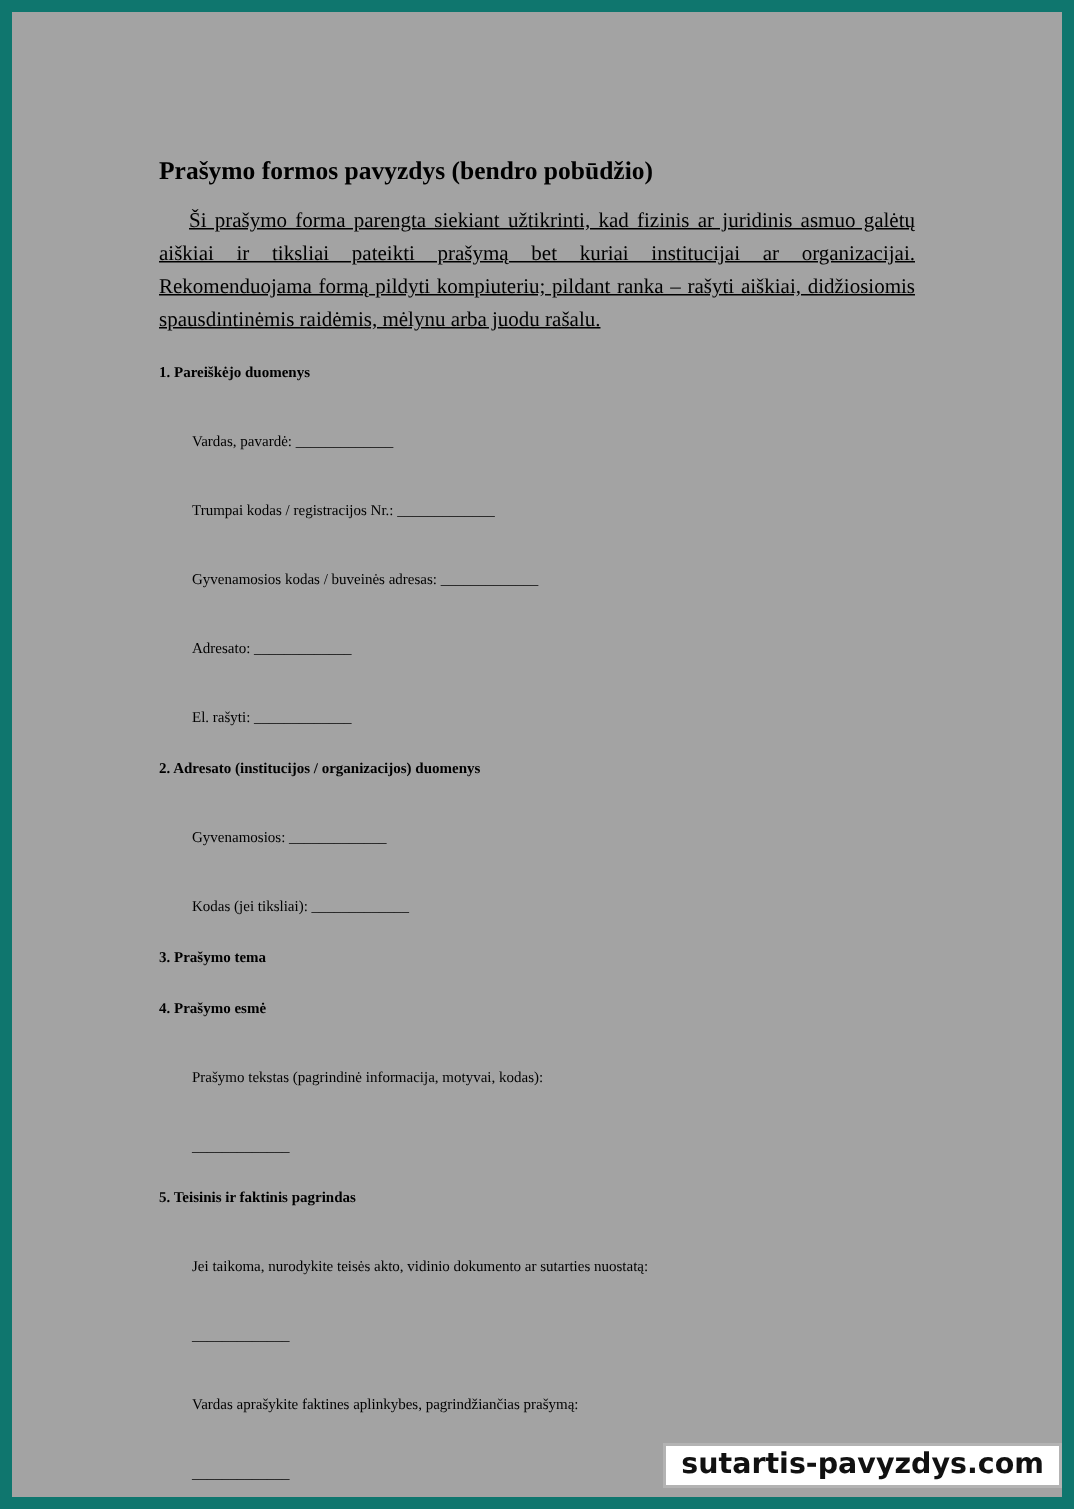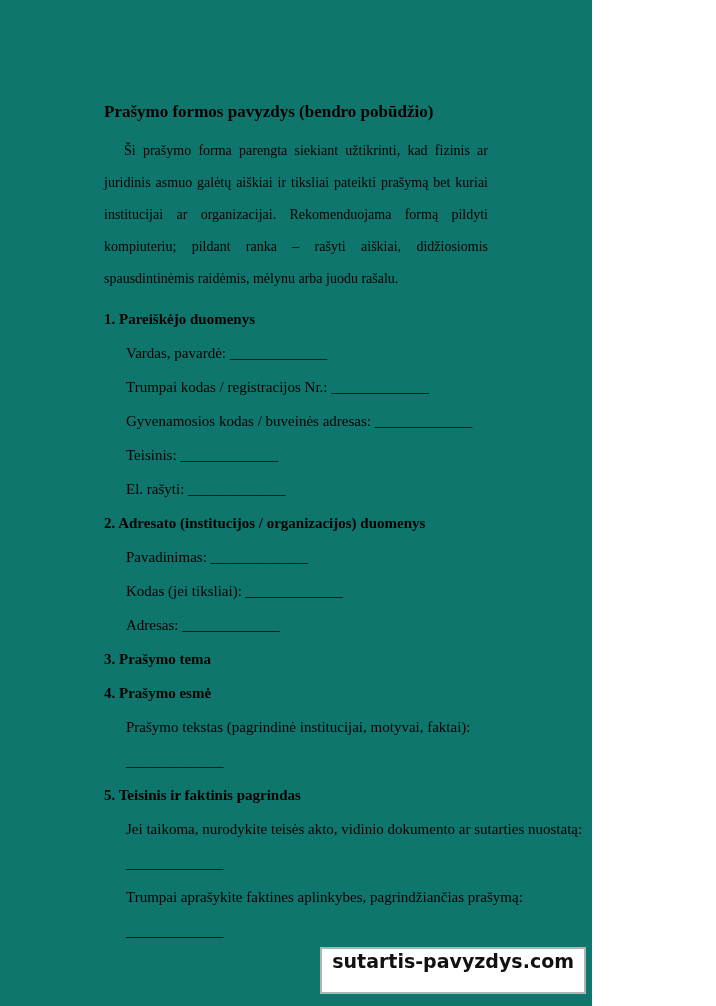--- a/index.html
+++ b/index.html
@@ -2,68 +2,69 @@
 <html lang="lt"><head>
 <meta charset="utf-8">
 <style>
   html, body {
     margin: 0;
     padding: 0;
     background: #ffffff;
   }
   .page {
     position: relative;
-    width: 592px;
+    width: 716px;
     height: 1006px;
     box-sizing: border-box;
-    border: 6px solid #0f766e;
-    background: #0f766e;
+    border: 8px solid #0f766e;
+    background: #a3a3a3;
     font-family: "Liberation Serif", serif;
     color: #000000;
     overflow: hidden;
   }
   .content {
     padding: 95px 98px 0 98px;
   }
   .doc-title {
     font-weight: bold;
     font-size: 17px;
     line-height: 22px;
     margin: 0;
   }
   .intro {
     font-size: 14px;
-    line-height: 32px;
+    line-height: 22px;
     text-align: justify;
     text-indent: 20px;
     margin: 12px 0 0 0;
+    text-decoration: underline;
   }
   .section-heading {
     font-weight: bold;
-    font-size: 15px;
+    font-size: 10px;
     line-height: 20px;
     margin: 14px 0 0 0;
   }
   .row {
-    font-size: 15px;
+    font-size: 10px;
     line-height: 20px;
-    margin: 14px 0 0 0;
+    margin: 26px 0 0 0;
     padding-left: 22px;
     white-space: nowrap;
   }
   .row .blank {
     letter-spacing: 0;
   }
   .badge {
     position: absolute;
     right: 0px;
     bottom: 6px;
     background: #ffffff;
     border: 2px solid #b3b3b3;
-    padding: 1px 10px 20px 10px;
+    padding: 1px 10px 3px 10px;
     font-family: "DejaVu Sans", sans-serif;
     font-weight: bold;
     font-size: 19px;
     line-height: 22px;
     color: #111111;
     cursor: pointer;
     margin-left: 44px;
   }
 </style>
 </head>
@@ -83,65 +84,61 @@
     </div>
     <div class="row">
       <span>Trumpai kodas / registracijos Nr.:</span>
       <span class="blank">_____________</span>
     </div>
     <div class="row">
       <span>Gyvenamosios kodas / buveinės adresas:</span>
       <span class="blank">_____________</span>
     </div>
     <div class="row">
-      <span>Teisinis:</span>
+      <span>Adresato:</span>
       <span class="blank">_____________</span>
     </div>
     <div class="row">
       <span>El. rašyti:</span>
       <span class="blank">_____________</span>
     </div>
 
     <div class="section-heading">2. Adresato (institucijos / organizacijos) duomenys</div>
     <div class="row">
-      <span>Pavadinimas:</span>
+      <span>Gyvenamosios:</span>
       <span class="blank">_____________</span>
     </div>
     <div class="row">
       <span>Kodas (jei tiksliai):</span>
-      <span class="blank">_____________</span>
-    </div>
-    <div class="row">
-      <span>Adresas:</span>
       <span class="blank">_____________</span>
     </div>
 
     <div class="section-heading">3. Prašymo tema</div>
 
     <div class="section-heading">4. Prašymo esmė</div>
     <div class="row">
-      <span>Prašymo tekstas (pagrindinė institucijai, motyvai, faktai):</span>
+      <span>Prašymo tekstas (pagrindinė informacija, motyvai, kodas):</span>
       <span class="blank"></span>
     </div>
     <div class="row">
       <span></span>
       <span class="blank">_____________</span>
     </div>
 
     <div class="section-heading">5. Teisinis ir faktinis pagrindas</div>
     <div class="row">
       <span>Jei taikoma, nurodykite teisės akto, vidinio dokumento ar sutarties nuostatą:</span>
       <span class="blank"></span>
     </div>
     <div class="row">
       <span></span>
       <span class="blank">_____________</span>
     </div>
     <div class="row">
-      <span>Trumpai aprašykite faktines aplinkybes, pagrindžiančias prašymą:</span>
+      <span>Vardas aprašykite faktines aplinkybes, pagrindžiančias prašymą:</span>
       <span class="blank"></span>
     </div>
     <div class="row">
       <span></span>
       <span class="blank">_____________</span>
     </div>
 
   </div>
 
   <div class="badge">sutartis-pavyzdys.com</div>

